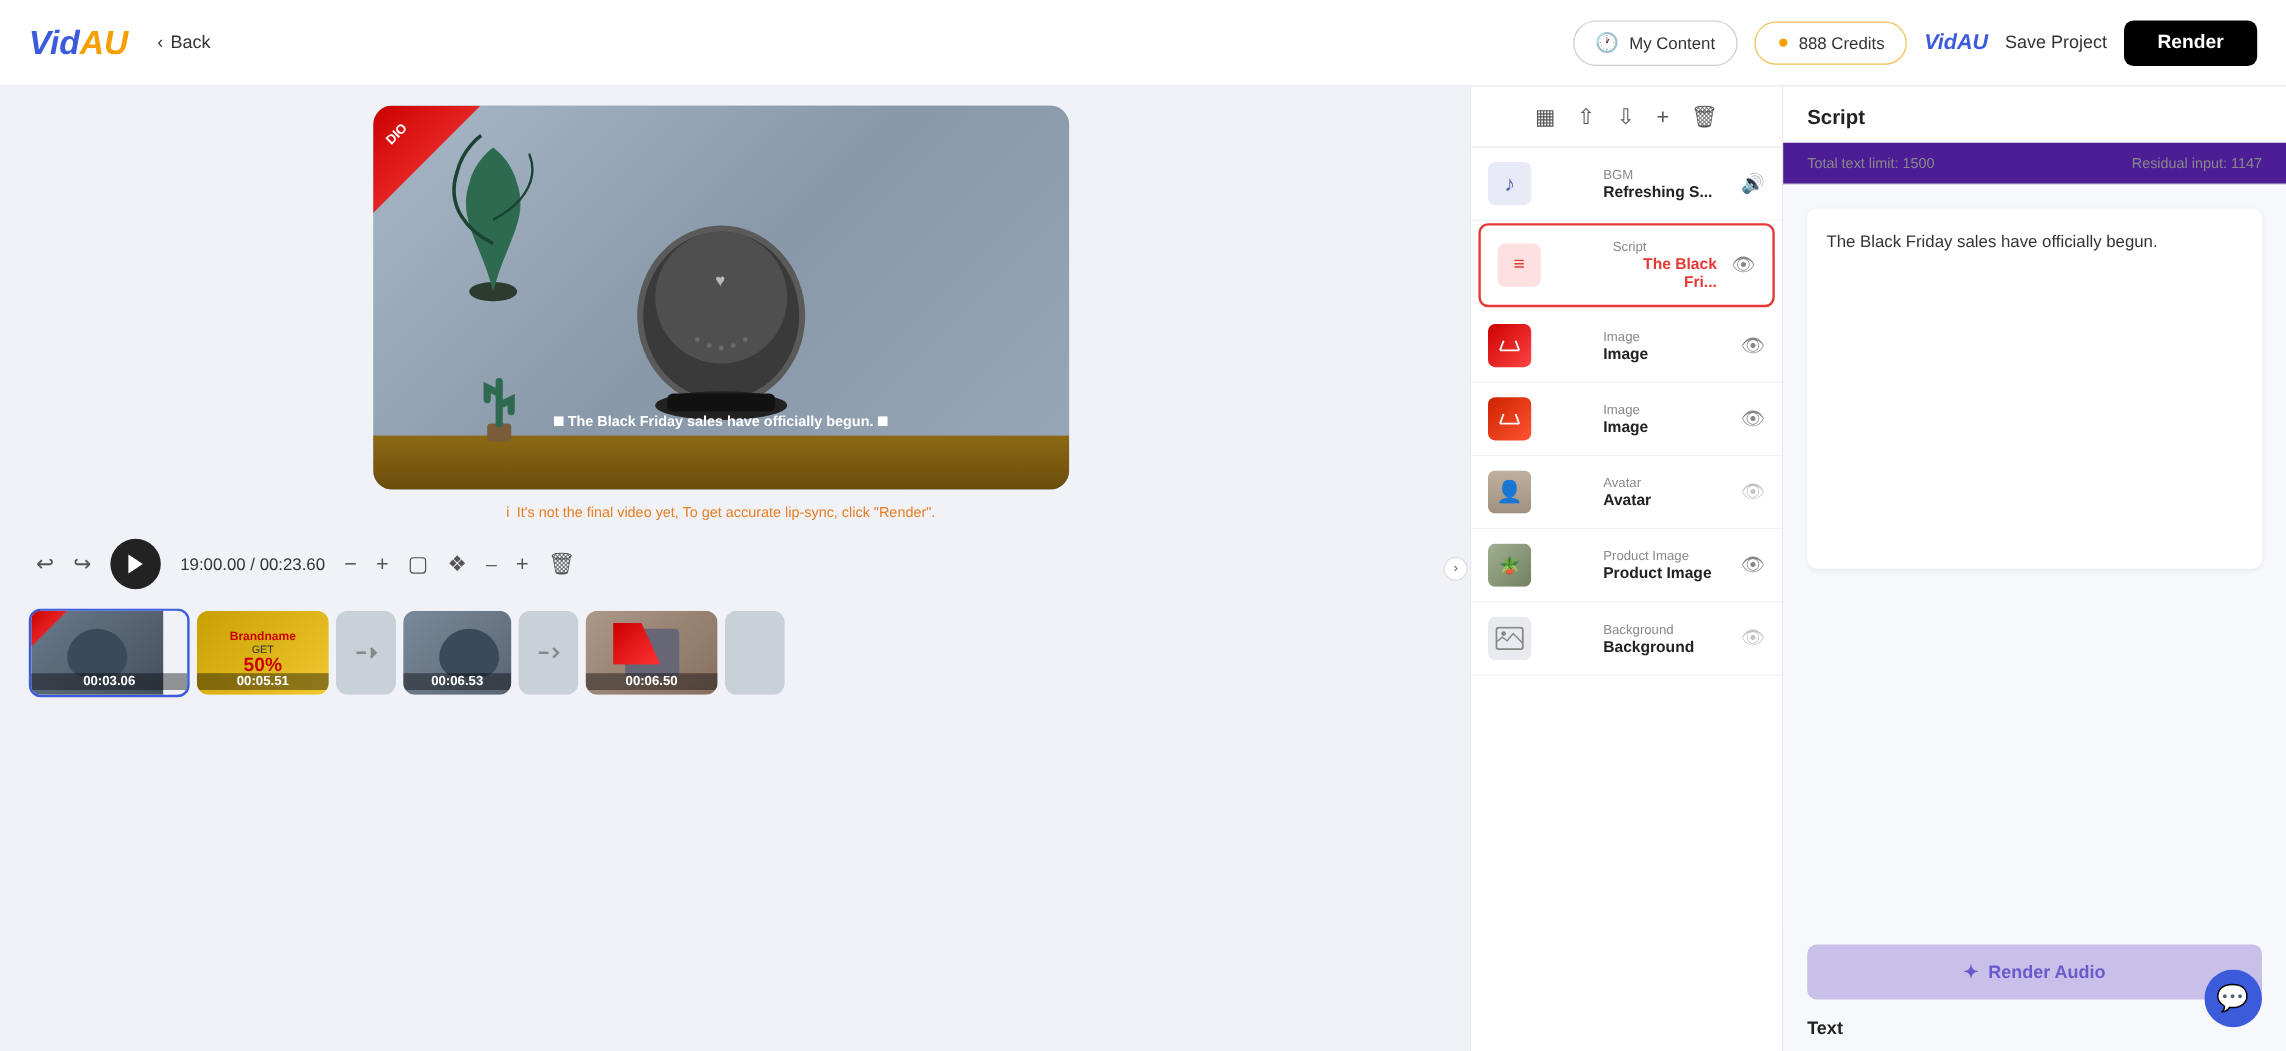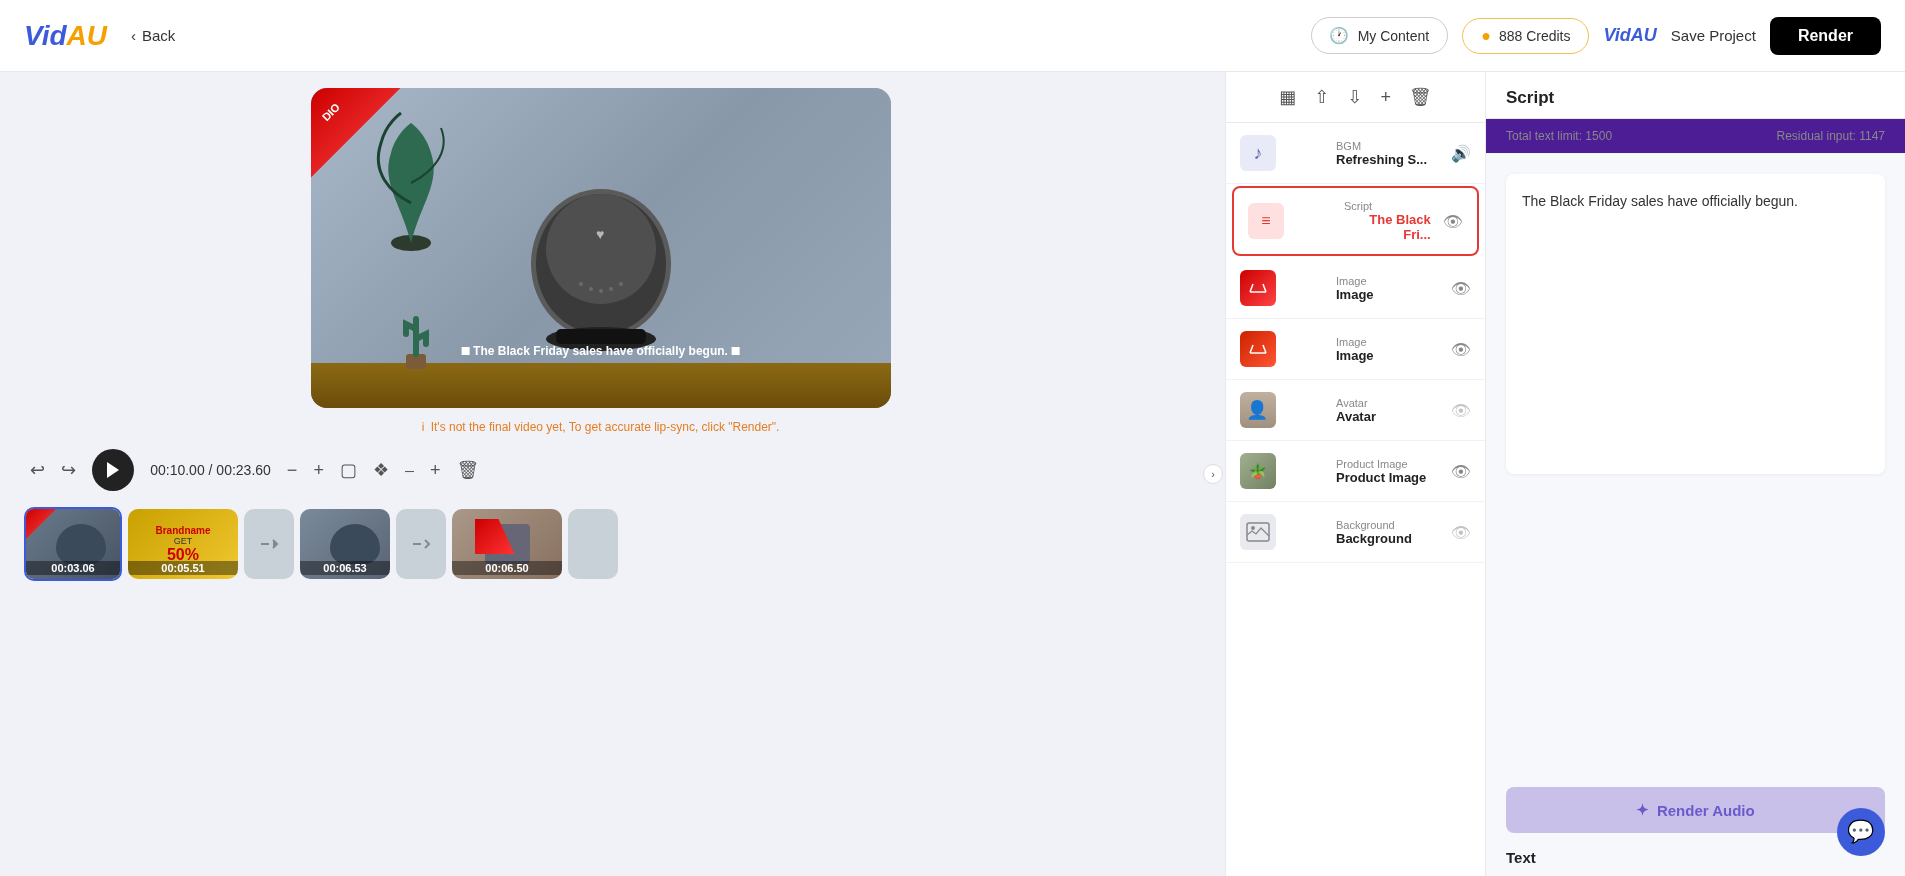--- a/index.html
+++ b/index.html
@@ -242,36 +242,36 @@
 
     <div class="controls">
       <button class="ctrl-btn">↩</button>
       <button class="ctrl-btn">↪</button>
       <button class="play-btn">
         <svg width="16" height="18" viewBox="0 0 16 18" fill="none">
           <path d="M2 1L14 9L2 17V1Z" fill="white"></path>
         </svg>
       </button>
       <span class="time-display">
-        <span>00:10.00</span>
+        <span>19:00.00</span>
         <span> / </span>
         <span>00:23.60</span>
       </span>
       <button class="ctrl-btn">−</button>
       <button class="ctrl-btn">+</button>
       <button class="ctrl-btn">▢</button>
       <button class="ctrl-btn">❖</button>
       <button class="ctrl-btn">⎯</button>
       <button class="ctrl-btn">+</button>
       <button class="ctrl-btn">🗑</button>
     </div>
 
     <div class="timeline">
 
-      <div class="timeline-thumb active" style="width:98px;">
+      <div class="timeline-thumb active" style="width:134px;">
         <div class="thumb-img" style="background:linear-gradient(135deg,#6a7a8a,#445060);display:flex;align-items:center;justify-content:center;position:relative;">
           <div style="width:50px;height:40px;background:#3a4a5a;border-radius:50% 50% 30% 30%/60% 60% 40% 40%;"></div>
           <div style="position:absolute;top:0;left:0;width:30px;height:30px;background:linear-gradient(135deg,#cc0000,#ff4444);clip-path:polygon(0 0,100% 0,0 100%);"></div>
         </div>
         <div class="thumb-label">00:03.06</div>
       </div>
 
       <div class="timeline-thumb" style="width:110px;">
         <div class="thumb-img" style="background:linear-gradient(135deg,#c8a000,#f0c830);display:flex;align-items:center;justify-content:center;">
           <div style="text-align:center;">

